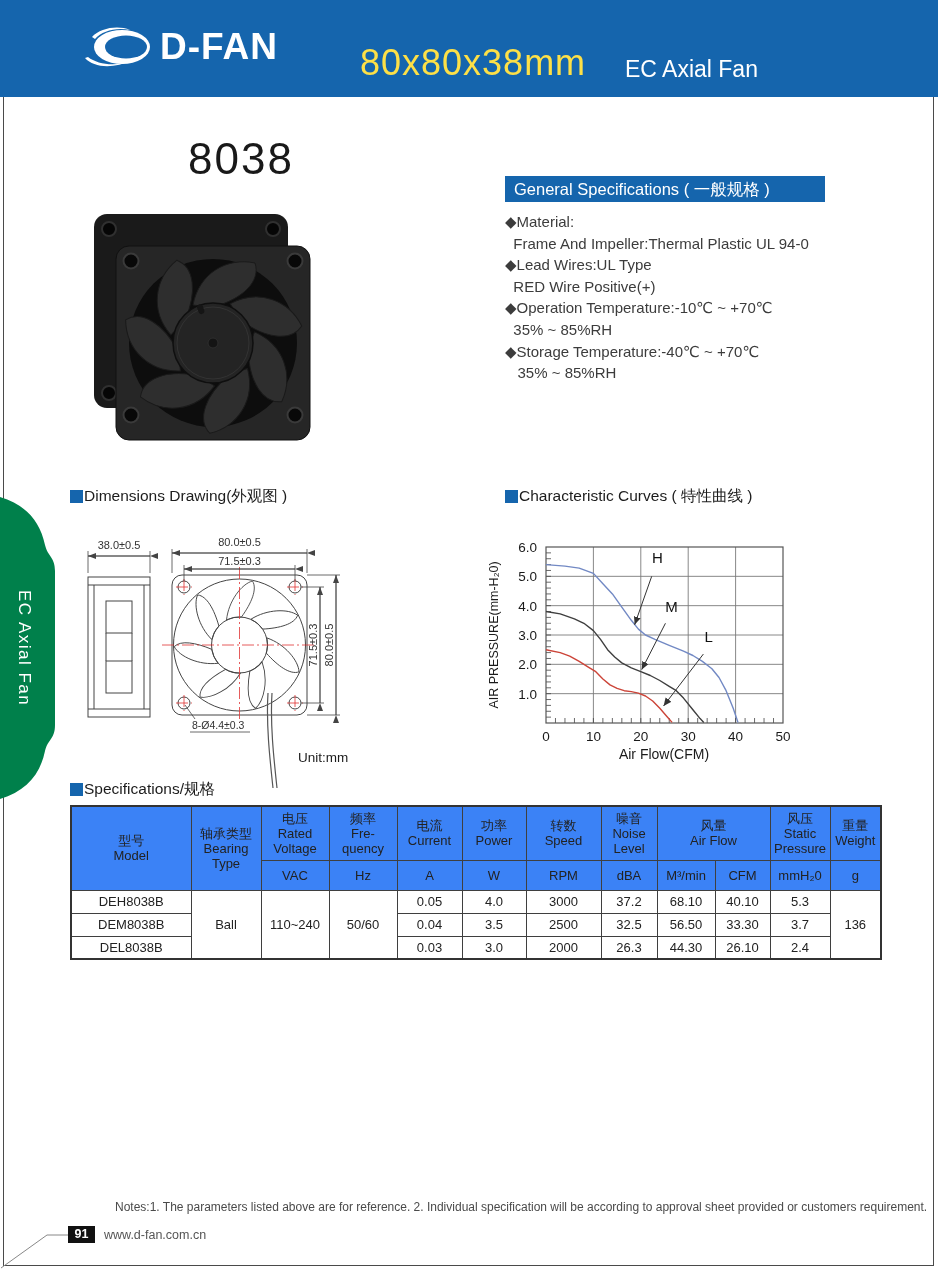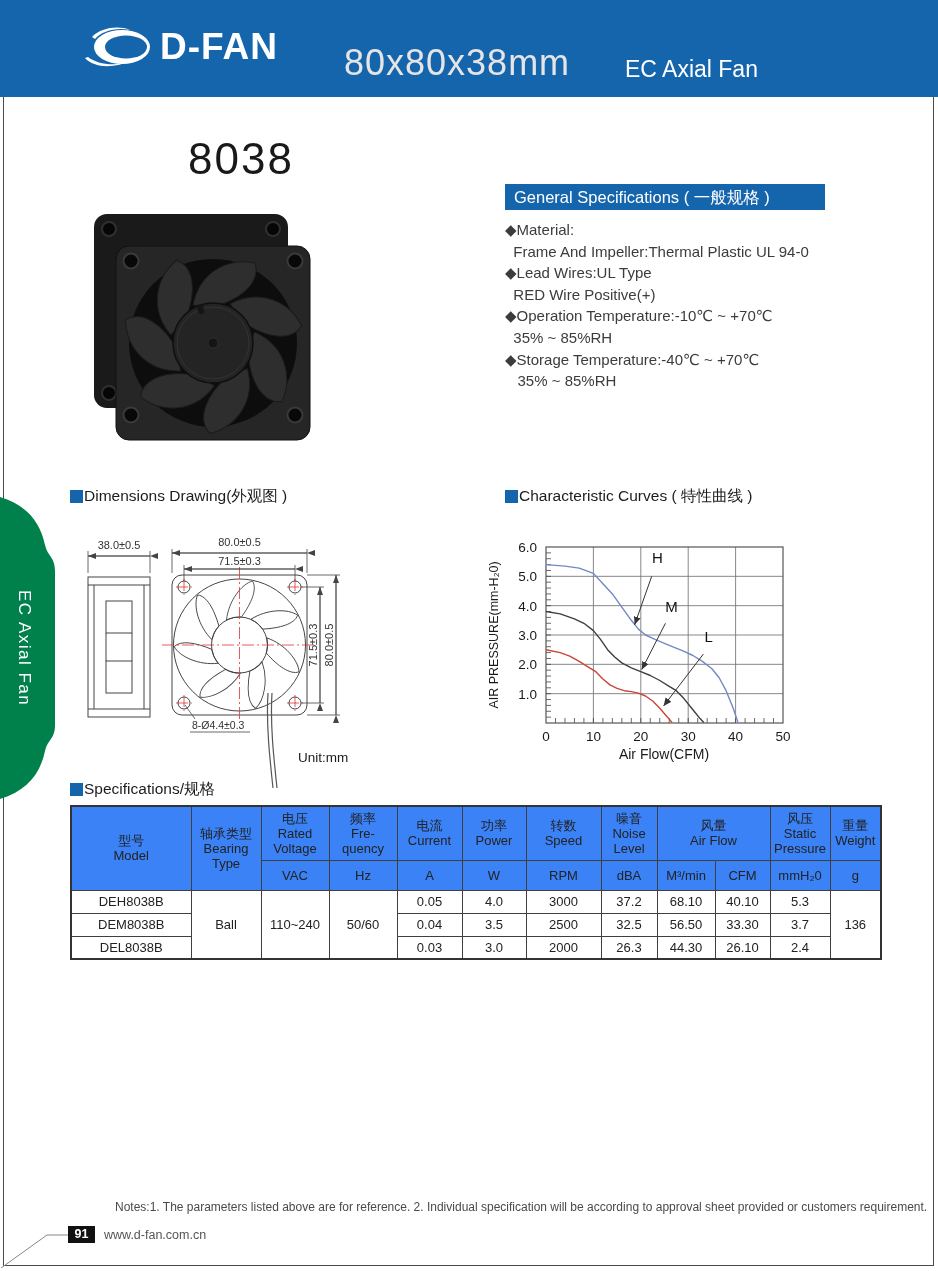--- a/index.html
+++ b/index.html
@@ -2,33 +2,33 @@
 <html><head>
 <meta charset="utf-8">
 <style>
   html,body{margin:0;padding:0;background:#e8e8e8;}
   .page{position:relative;width:938px;height:1271px;background:#ffffff;overflow:hidden;
         font-family:"Liberation Sans","DejaVu Sans",sans-serif;color:#222;}
   
   .hdr{position:absolute;left:0;top:0;width:938px;height:97px;background:#1565ad;}
   .brand{position:absolute;left:84px;top:24px;display:flex;align-items:center;gap:4px;}
   .brand-name{color:#fff;font-size:37px;font-weight:bold;letter-spacing:1px;}
-  .size-title{position:absolute;left:344px;top:42px;color:#e5e5e5;font-size:36px;font-weight:400;letter-spacing:1px;}
+  .size-title{position:absolute;left:360px;top:42px;color:#fde047;font-size:36px;font-weight:400;letter-spacing:1px;}
   .hdr-sub{position:absolute;left:625px;top:56px;color:#fff;font-size:23px;font-weight:400;}
   
   .bl{position:absolute;background:#4a4a4a;}
   
   .tab-wrap{position:absolute;left:0;top:497px;width:56px;height:302px;}
   .tab-label{position:absolute;left:14px;top:590px;writing-mode:vertical-rl;color:#fff;
              font-size:17px;letter-spacing:1.5px;white-space:nowrap;}
   
   .model-title{position:absolute;left:152px;top:134px;font-size:44px;font-weight:500;color:#191919;letter-spacing:2px;margin-left:36px;}
   .fan-photo{position:absolute;left:92px;top:212px;}
   
-  .gen-specs{position:absolute;left:505px;top:184px;width:335px;}
+  .gen-specs{position:absolute;left:505px;top:176px;width:335px;}
   .gs-bar{width:311px;height:26px;background:#1565ad;color:#fff;font-size:16.5px;
           line-height:26px;padding-left:9px;font-weight:500;}
   .gs-items{margin-top:9px;}
   .gs-item{font-size:15px;line-height:21.6px;color:#3c3c3c;white-space:pre-wrap;}
   
   .sec-title{position:absolute;font-size:15.5px;color:#1c1c1c;display:flex;align-items:center;gap:1px;}
   .sq{display:inline-block;width:13px;height:13px;background:#1565ad;flex:0 0 13px;}
   
   .dim-text{font-size:11px;fill:#333;}
   .dim-text-sm{font-size:10.5px;fill:#333;}

